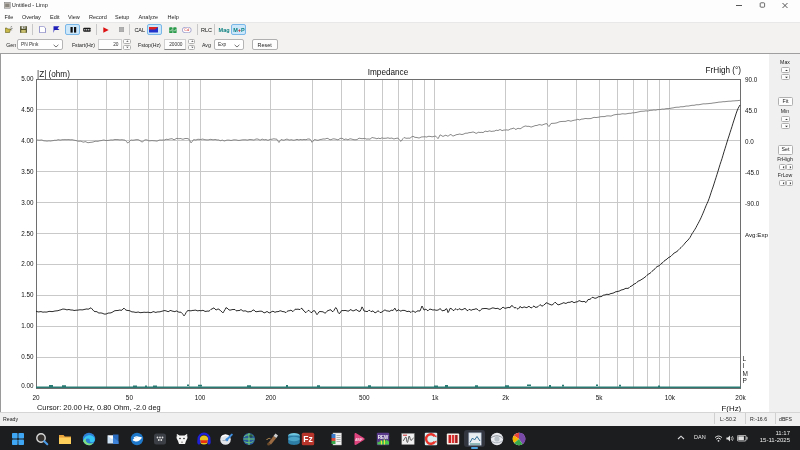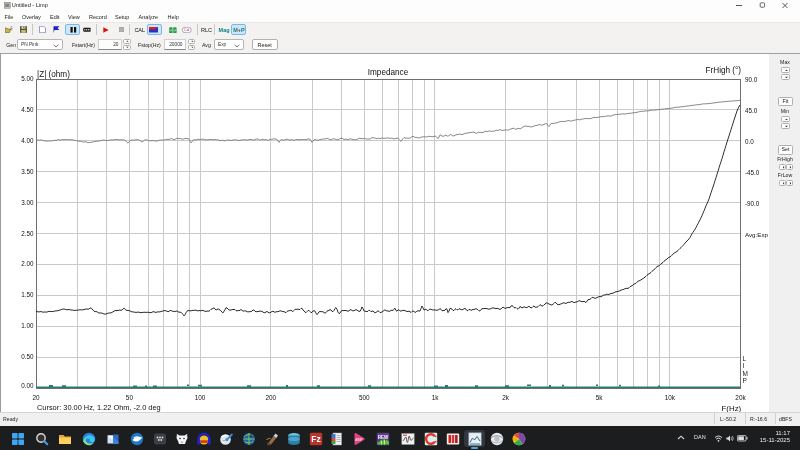--- a/index.html
+++ b/index.html
@@ -201,21 +201,21 @@
 <div class="xl" style="left:420.0px">1k</div>
 <div class="xl" style="left:490.7px">2k</div>
 <div class="xl" style="left:584.1px">5k</div>
 <div class="xl" style="left:654.8px">10k</div>
 <div class="xl" style="left:725.5px">20k</div>
 <div style="position:absolute;left:742.5px;top:354.5px;font-size:6.5px;color:#222;">L</div>
 <div style="position:absolute;left:742.5px;top:362.0px;font-size:6.5px;color:#222;">I</div>
 <div style="position:absolute;left:742.5px;top:369.5px;font-size:6.5px;color:#222;">M</div>
 <div style="position:absolute;left:742.5px;top:377.0px;font-size:6.5px;color:#222;">P</div>
 <div style="position:absolute;left:721.5px;top:403.5px;font-size:7.9px;color:#111;">F(Hz)</div>
-<div style="position:absolute;left:37px;top:403px;font-size:7.4px;color:#111;">Cursor: 30.00 Hz, 1.22 Ohm, -2.0 deg</div>
+<div style="position:absolute;left:37px;top:403px;font-size:7.4px;color:#111;">Cursor: 20.00 Hz, 0.80 Ohm, -2.0 deg</div>
 <svg style="position:absolute;left:36px;top:79px" width="705" height="310" viewBox="0 0 705 310">
 <g stroke="#c9c9c9" stroke-width="1">
       <path d="M41.5 0V309"></path>
       <path d="M70.5 0V309"></path>
       <path d="M93.5 0V309"></path>
       <path d="M112.5 0V309"></path>
       <path d="M127.5 0V309"></path>
       <path d="M141.5 0V309"></path>
       <path d="M153.5 0V309"></path>
       <path d="M164.5 0V309"></path>
@@ -329,21 +329,21 @@
       <path d="M3 11.5L8.5 4l2.8 2L6 12.5z" fill="#9a6a42"></path>
       <path d="M8.5 4L10.5 1.5 13 3.5 11.3 6z" fill="#d0d0d0"></path>
       <circle cx="3.6" cy="12" r="1.5" fill="#6a4a2a"></circle>
       <path d="M1.5 8c1-1.5 3-2 4-1.2" stroke="#c89858" stroke-width="1" fill="none"></path>
     </svg></div>
 <div class="ti" style="left:287px"><svg width="14" height="14" viewBox="0 0 14 14">
       <ellipse cx="7" cy="3.4" rx="5.8" ry="2.4" fill="#6fc7e0"></ellipse>
       <path d="M1.2 3.4v7.2c0 1.3 2.6 2.4 5.8 2.4s5.8-1.1 5.8-2.4V3.4" fill="#2e7fa8"></path>
       <ellipse cx="7" cy="7" rx="5.8" ry="2.2" fill="#4da5c8"></ellipse>
     </svg></div>
-<div class="ti" style="left:309px"><svg width="14" height="14" viewBox="0 0 14 14">
+<div class="ti" style="left:301px"><svg width="14" height="14" viewBox="0 0 14 14">
       <rect x="0.8" y="0.8" width="12.4" height="12.4" rx="1.5" fill="#b8352c"></rect>
       <text x="7" y="10" font-family="Liberation Sans" font-size="8.5" fill="#fff" text-anchor="middle" font-weight="bold">Fz</text>
     </svg></div>
 <div class="ti" style="left:330px"><svg width="14" height="14" viewBox="0 0 14 14">
       <rect x="3" y="1" width="8.5" height="12" fill="#f2f2f2" stroke="#aaa" stroke-width="0.5"></rect>
       <rect x="1.5" y="2" width="4" height="4" fill="#3b78c8"></rect>
       <rect x="1.5" y="6" width="4" height="3" fill="#d84a3a"></rect>
       <rect x="1.5" y="9" width="4" height="3" fill="#3aa84a"></rect>
       <path d="M6.5 3.5h4M6.5 5.5h4M6.5 7.5h4M6.5 9.5h4" stroke="#888" stroke-width="0.6"></path>
     </svg></div>

